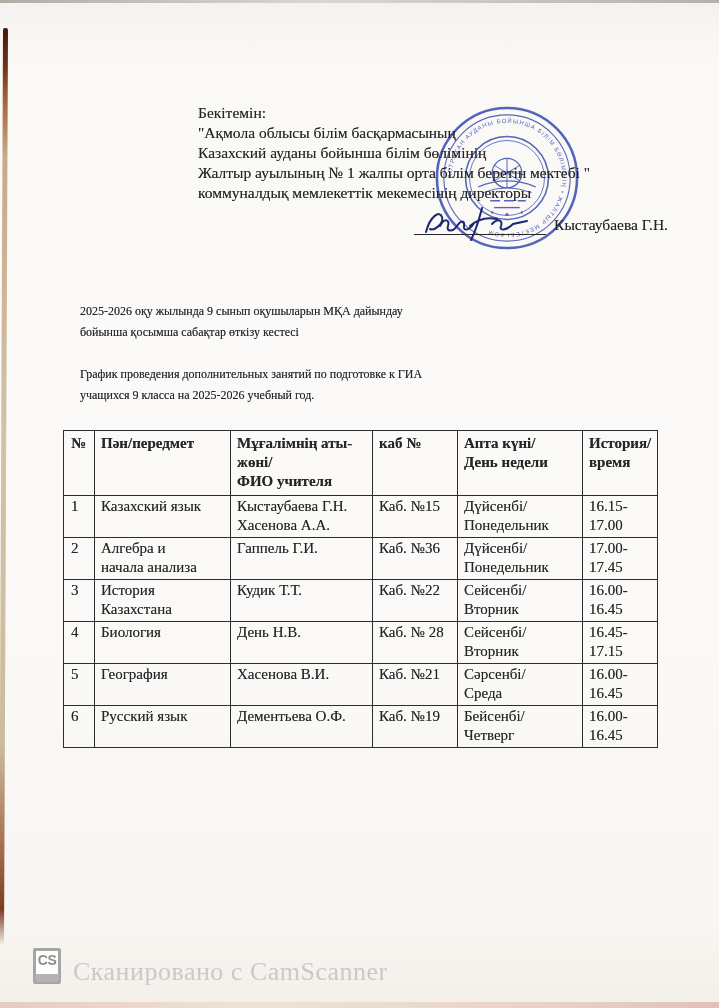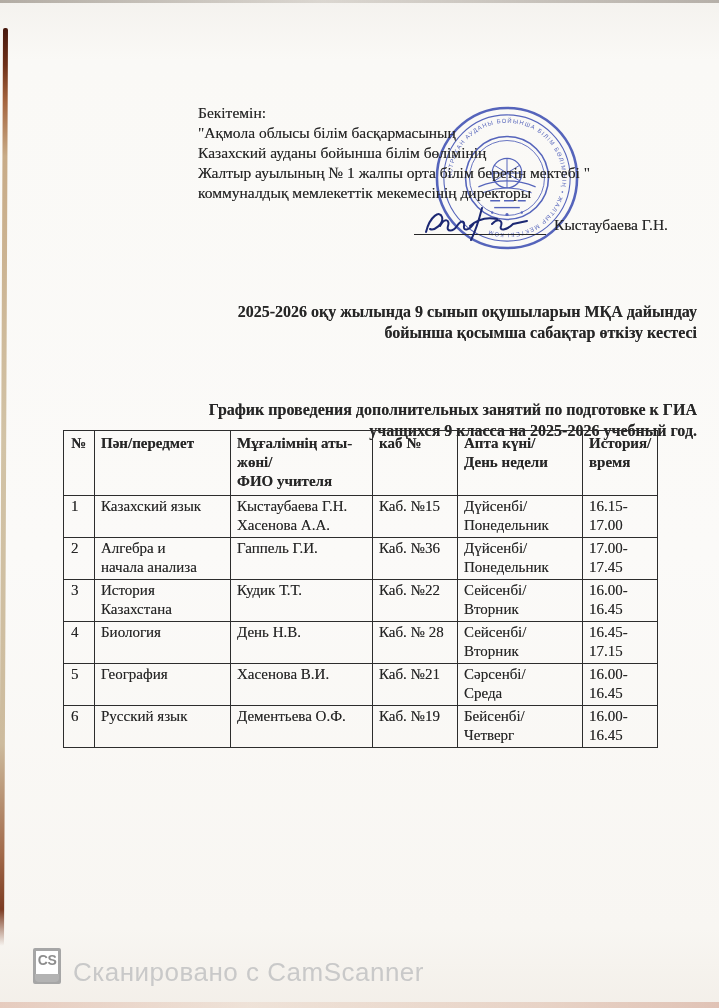--- a/index.html
+++ b/index.html
@@ -28,44 +28,44 @@
     font-size:15.5px; line-height:20px; }
   .approval .sig-row { margin-top:6px; display:flex; justify-content:flex-end; align-items:flex-end; }
   .sig-line { position:relative; width:132px; height:26px; border-bottom:1.6px solid #262626; margin-right:8px; }
   .sig-line svg { position:absolute; left:6px; bottom:-8px; }
 
   
   .stamp { position:absolute; left:433px; top:104px; width:148px; height:148px;
     opacity:.88; filter:blur(.3px); pointer-events:none; }
 
   
-  .title-kk, .title-ru { position:absolute; left:80px; right:22px; text-align:right;
-    font-weight:bold; font-size:16px; line-height:21px; white-space:pre-line; }
+  .title-kk, .title-ru { position:absolute; left:80px; right:22px; text-align:left;
+    font-weight:normal; font-size:12px; line-height:21px; white-space:pre-line; }
   .title-kk { top:301px; }
-  .title-ru { top:364px;margin-top:35px; }
+  .title-ru { top:364px; }
 
   
   table.schedule { position:absolute; left:63px; top:430px; width:594px;
     border-collapse:collapse; table-layout:fixed; }
   .schedule th, .schedule td { border:1.6px solid #2d2d2d; vertical-align:top;
     text-align:left; font-size:15px; white-space:pre-line; overflow:hidden; }
   .schedule th { font-weight:bold; line-height:19px; padding:3px 6px 4px 6px; height:62px; }
   .schedule td { font-weight:normal; line-height:18.5px; padding:1px 6px 3px 6px; height:38px; }
   .schedule .c-num { padding-left:7px; }
 
   
   .cs-logo { position:absolute; left:33px; top:948px; width:28px; height:36px;
     background:#fff; border:3px solid #a6a6a6; border-radius:2px; }
   .cs-logo .cs-letters { display:block; text-align:center; margin-top:1px;
     font-family:"Liberation Sans","DejaVu Sans",sans-serif; font-weight:bold;
     font-size:14px; letter-spacing:-.5px; color:#8d8d8d; }
   .cs-logo .cs-bar { position:absolute; left:-1px; right:-1px; bottom:-1px; height:8px;
     background:#b3b3b3; border-radius:0 0 4px 4px; }
   .cs-text { position:absolute; left:73px; top:957px;
-    font-family:Liberation Sans, sans-serif; font-size:26px;
+    font-family:Liberation Serif, serif; font-size:26px;
     color:#c9c9c9; letter-spacing:.5px; }
 </style>
 </head>
 <body>
 
 <div class="page">
 
   <div class="scan-top-edge"></div>
   <div class="scan-left-edge"></div>
   <div class="scan-bottom-edge"></div>

